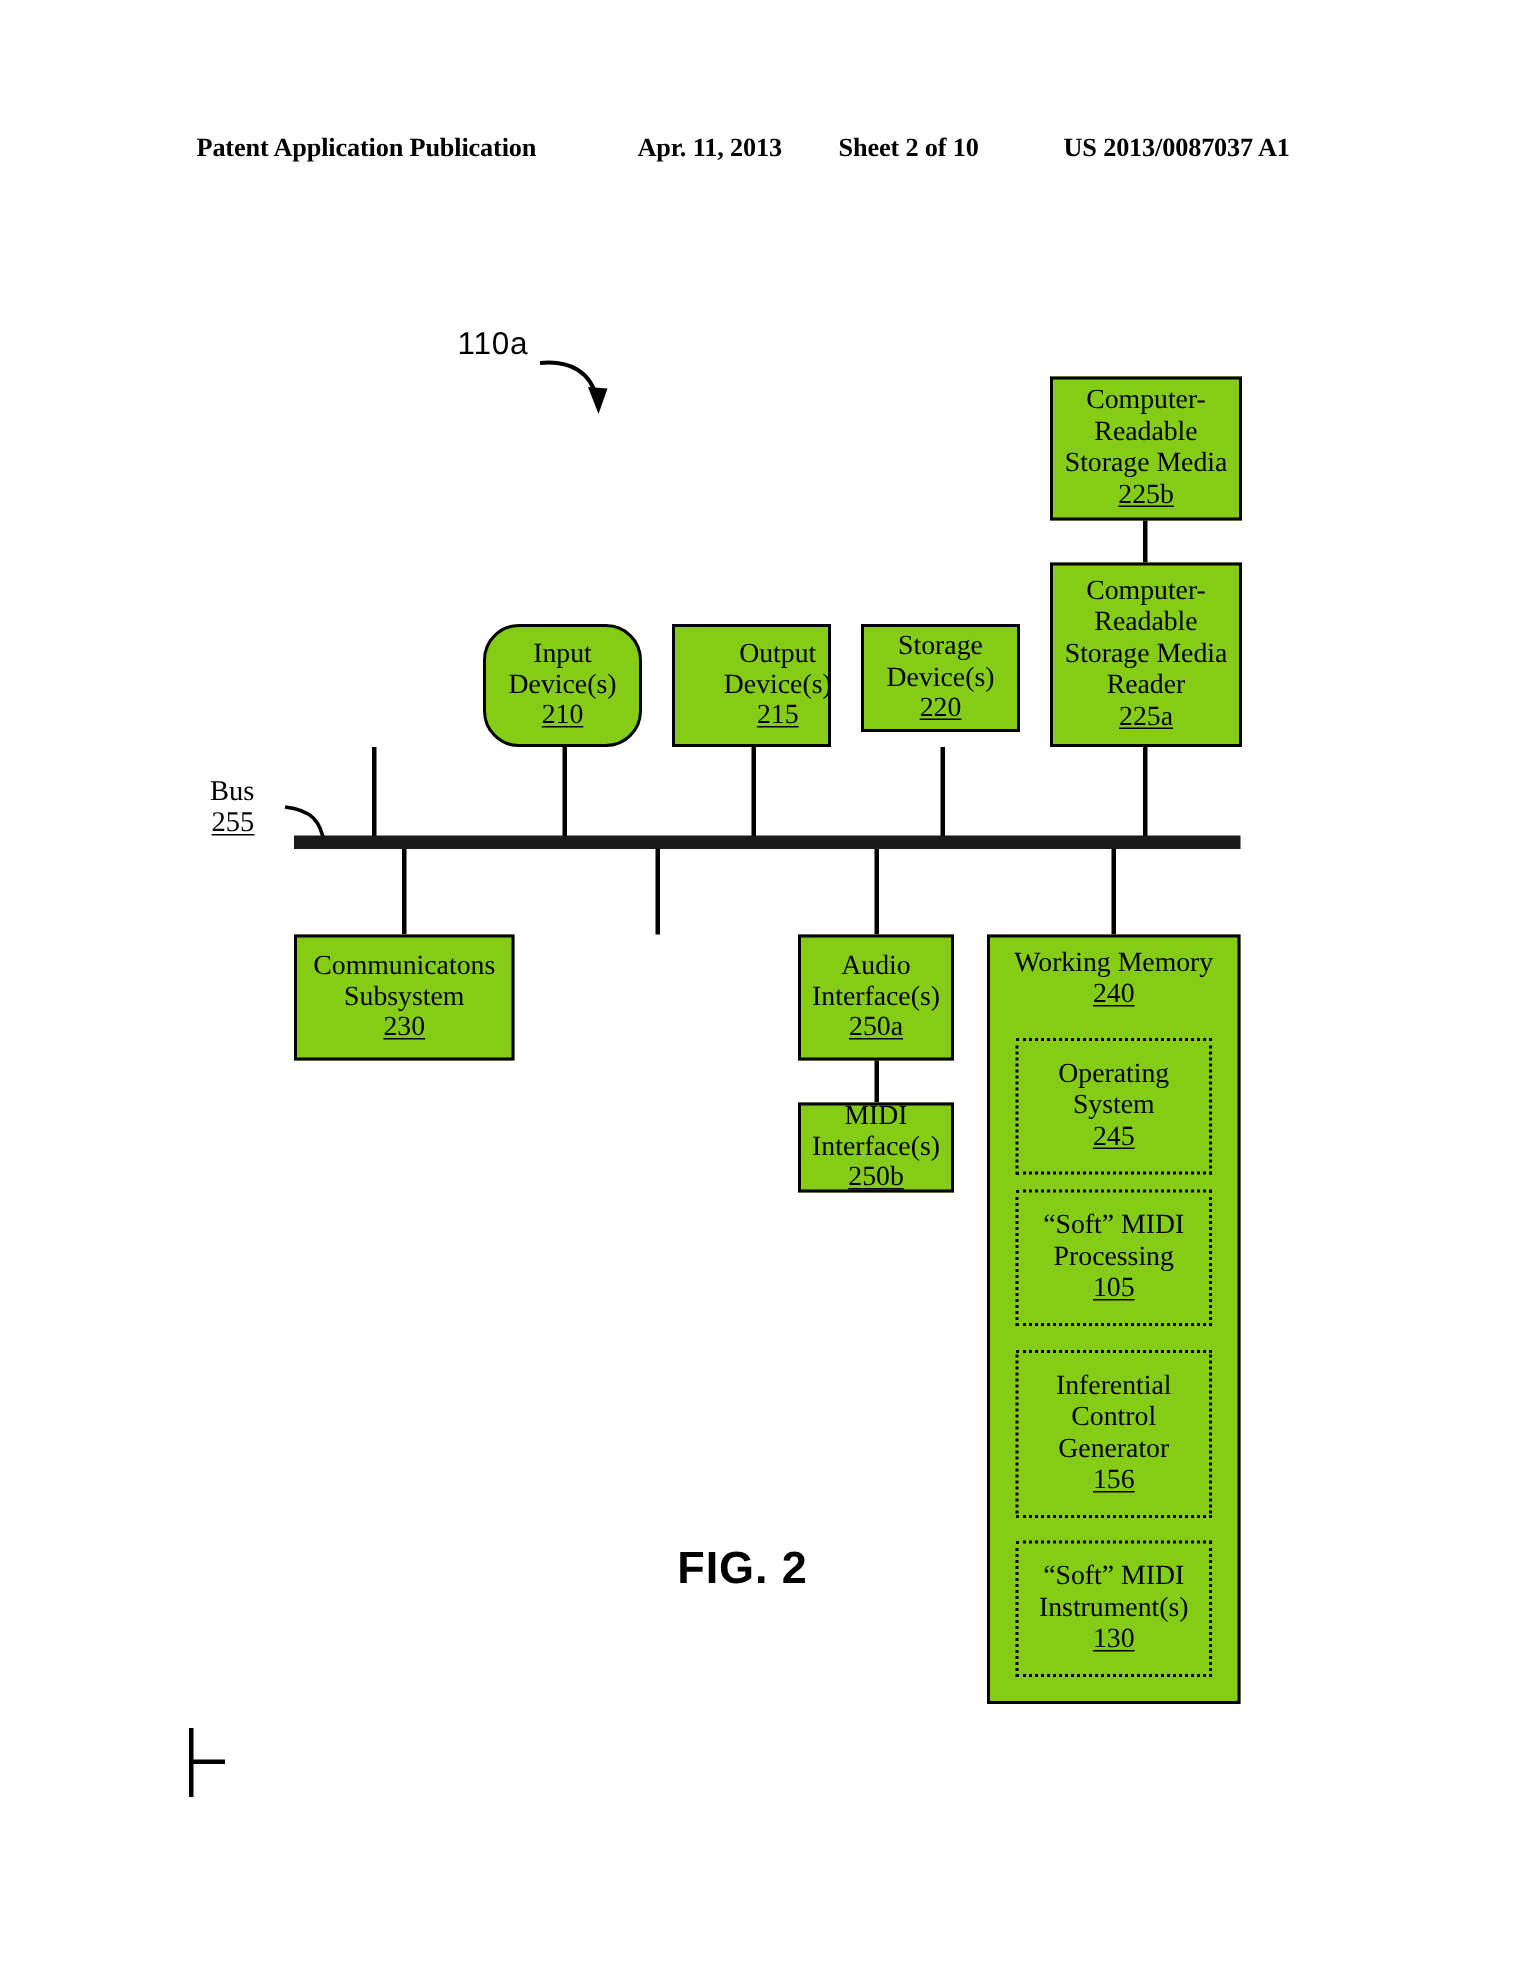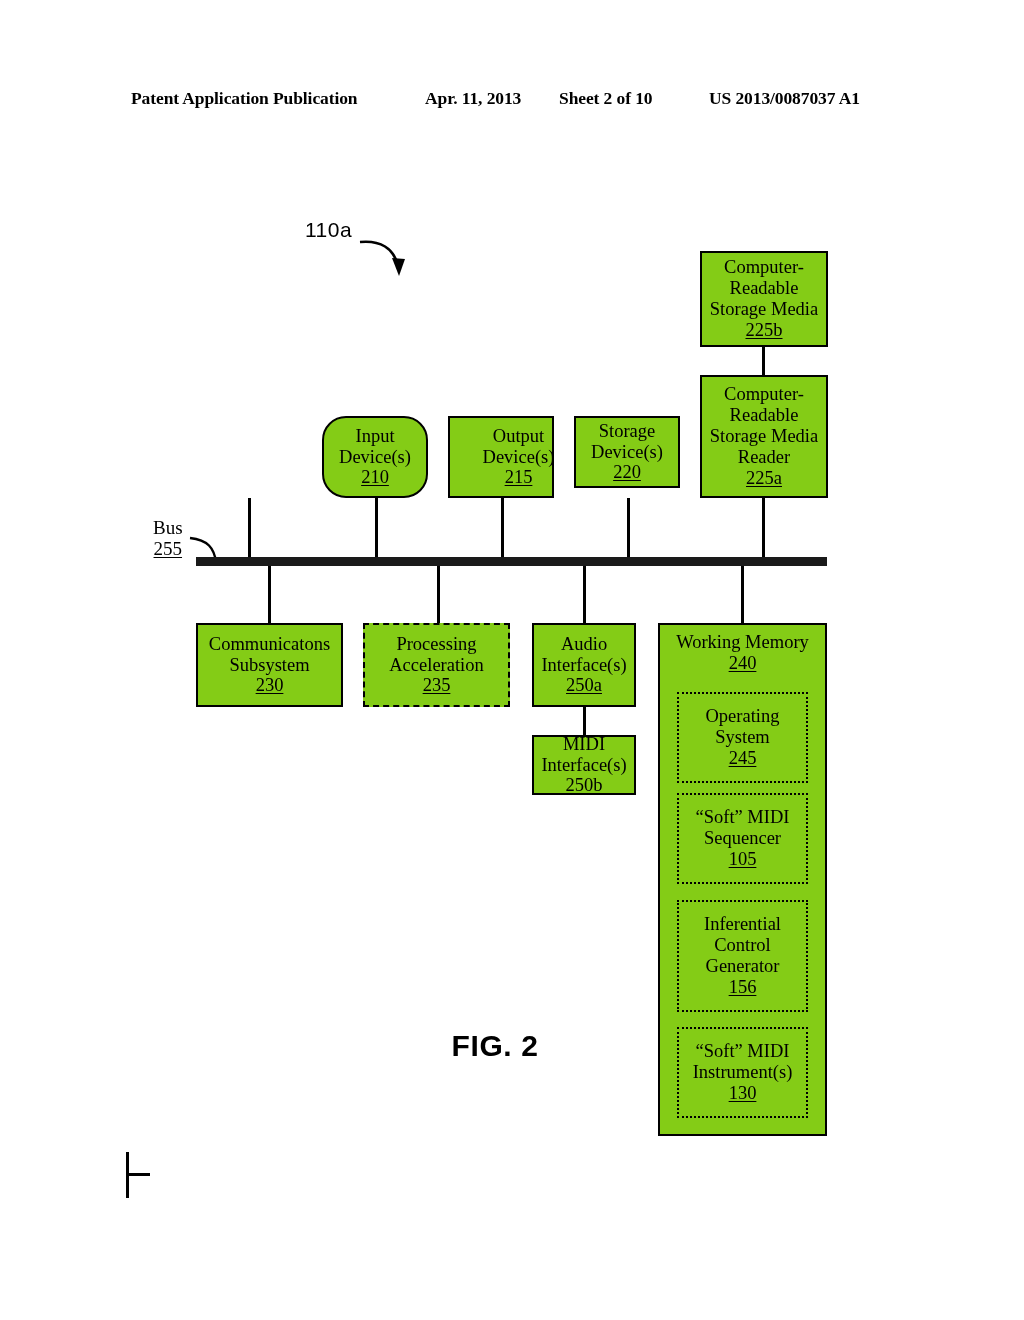--- a/index.html
+++ b/index.html
@@ -201,46 +201,41 @@
     <span class="ln">Device(s)</span>
     <span class="ref">220</span>
   </div>
 
   <div class="conn v" style="left:248px; top:498px; height:63px;"></div>
   <div class="conn v" style="left:375px; top:498px; height:63px;"></div>
   <div class="conn v" style="left:501px; top:498px; height:63px;"></div>
   <div class="conn v" style="left:627px; top:498px; height:63px;"></div>
   <div class="conn v" style="left:762px; top:498px; height:63px;"></div>
 
-  <div class="callout" style="left:153px; top:517px;">
+  <div class="callout" style="left:140px; top:517px;text-align:right;">
     <span>Bus</span>
     <span class="ref">255</span>
   </div>
   <svg class="leader" style="left:188px; top:536px; width:42px; height:30px;" viewBox="0 0 42 30">
     <path d="M2,2 C20,4 26,12 28,26" stroke="#000" stroke-width="2.4" fill="none"></path>
   </svg>
 
   <div id="bus-bar" style="left:196px; top:557px; width:631px; height:9px;"></div>
 
   <div class="conn v" style="left:268px; top:566px; height:57px;"></div>
   <div class="conn v" style="left:437px; top:566px; height:57px;"></div>
   <div class="conn v" style="left:583px; top:566px; height:57px;"></div>
   <div class="conn v" style="left:741px; top:566px; height:57px;"></div>
 
   <div class="node" style="left:196px; top:623px; width:147px; height:84px;">
     <span class="ln">Communicatons</span>
     <span class="ln">Subsystem</span>
     <span class="ref">230</span>
   </div>
 
-  <div class="node dashed" style="left:363px; top:623px; width:147px; height:84px;">
-    <span class="ln">Processing</span>
-    <span class="ln">Acceleration</span>
-    <span class="ref">235</span>
-  </div>
 
   <div class="node" style="left:532px; top:623px; width:104px; height:84px;">
     <span class="ln">Audio</span>
     <span class="ln">Interface(s)</span>
     <span class="ref">250a</span>
   </div>
 
   <div class="conn v" style="left:583px; top:707px; height:28px;"></div>
 
   <div class="node" style="left:532px; top:735px; width:104px; height:60px;">
@@ -255,21 +250,21 @@
   </div>
 
   <div class="node dotted" style="left:677px; top:692px; width:131px; height:91px;">
     <span class="ln">Operating</span>
     <span class="ln">System</span>
     <span class="ref">245</span>
   </div>
 
   <div class="node dotted" style="left:677px; top:793px; width:131px; height:91px;">
     <span class="ln">“Soft” MIDI</span>
-    <span class="ln">Sequencer</span>
+    <span class="ln">Processing</span>
     <span class="ref">105</span>
   </div>
 
   <div class="node dotted" style="left:677px; top:900px; width:131px; height:112px;">
     <span class="ln">Inferential</span>
     <span class="ln">Control</span>
     <span class="ln">Generator</span>
     <span class="ref">156</span>
   </div>
 

